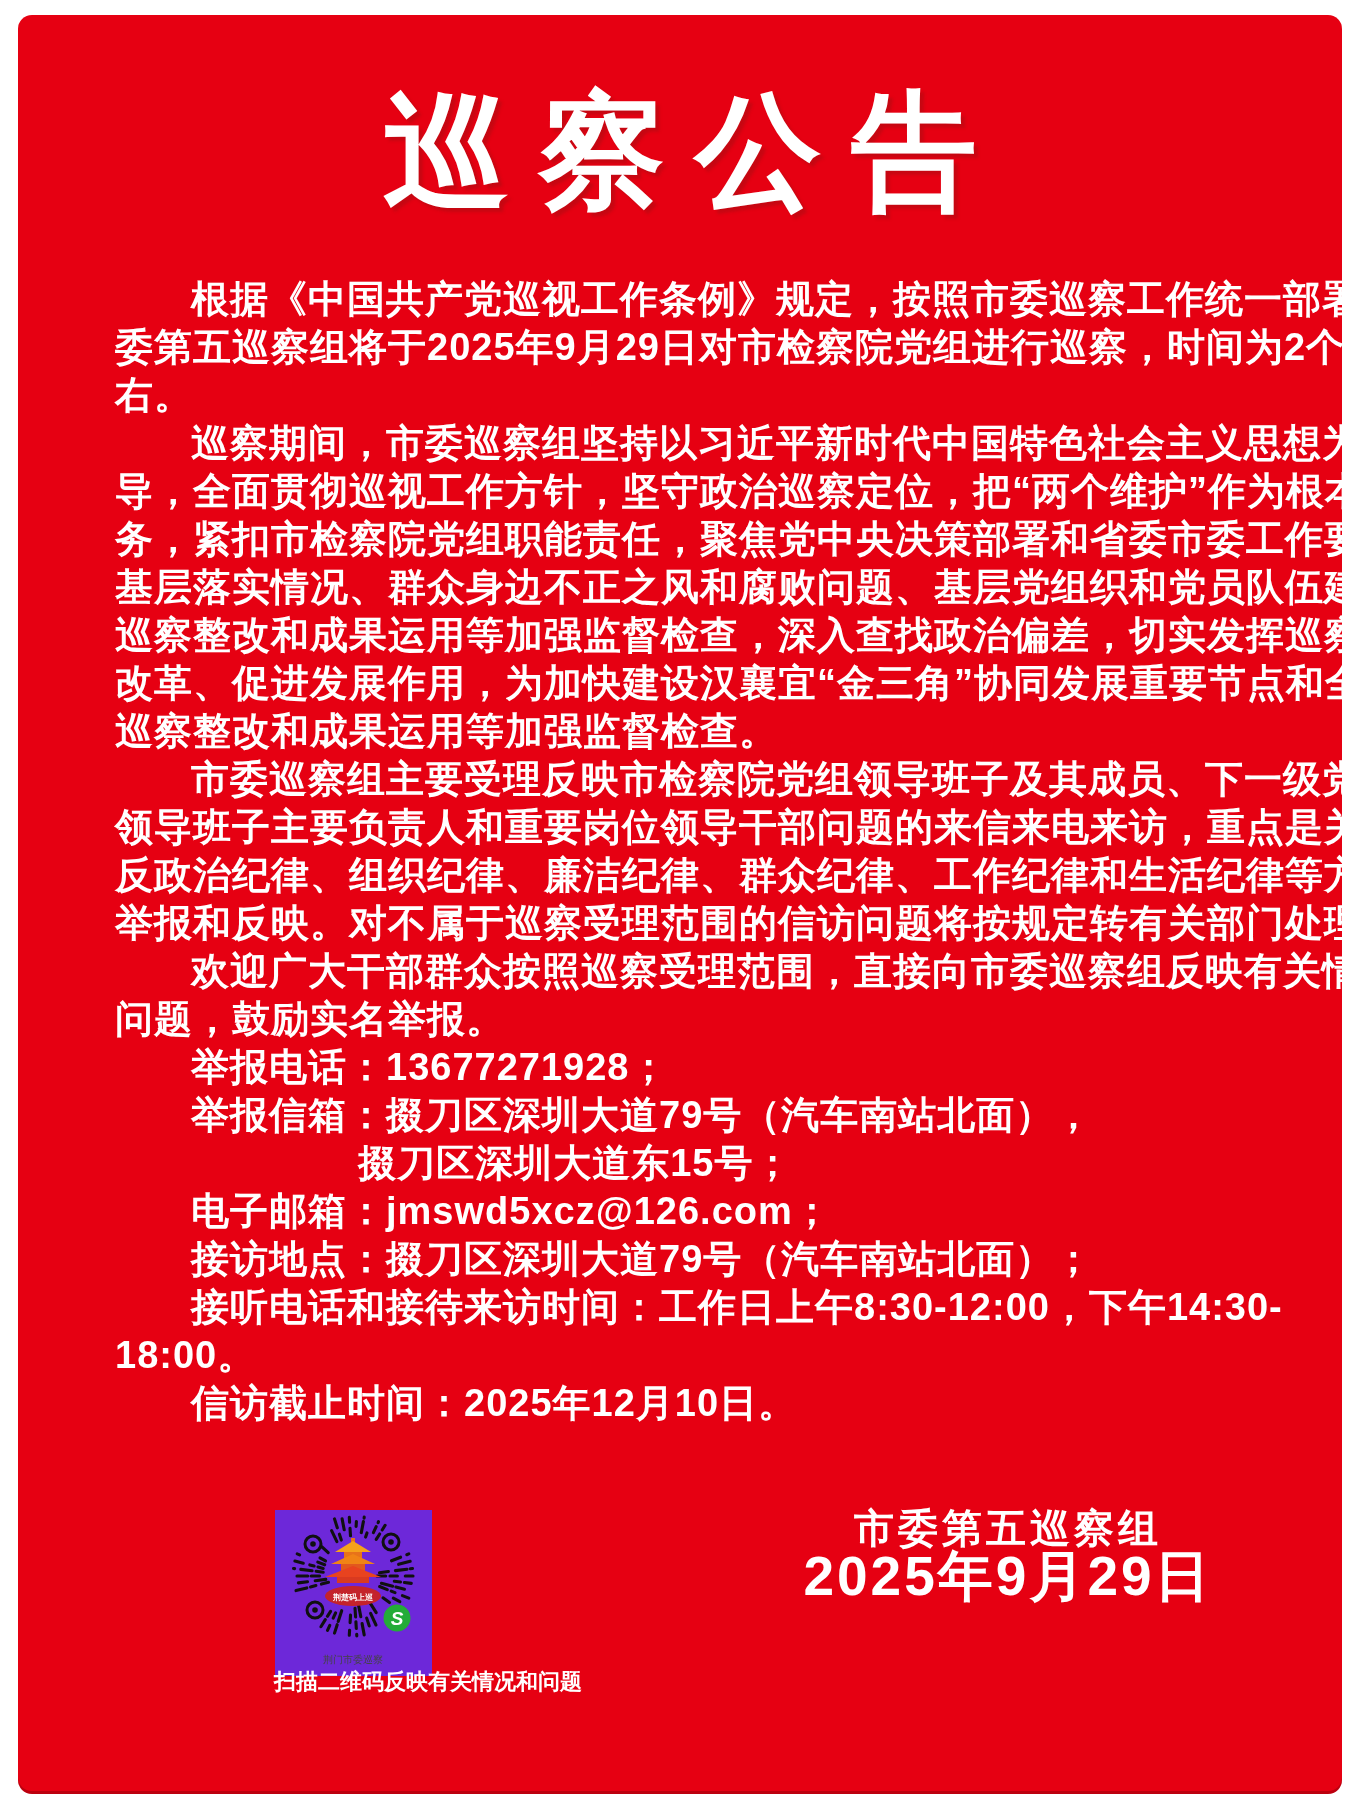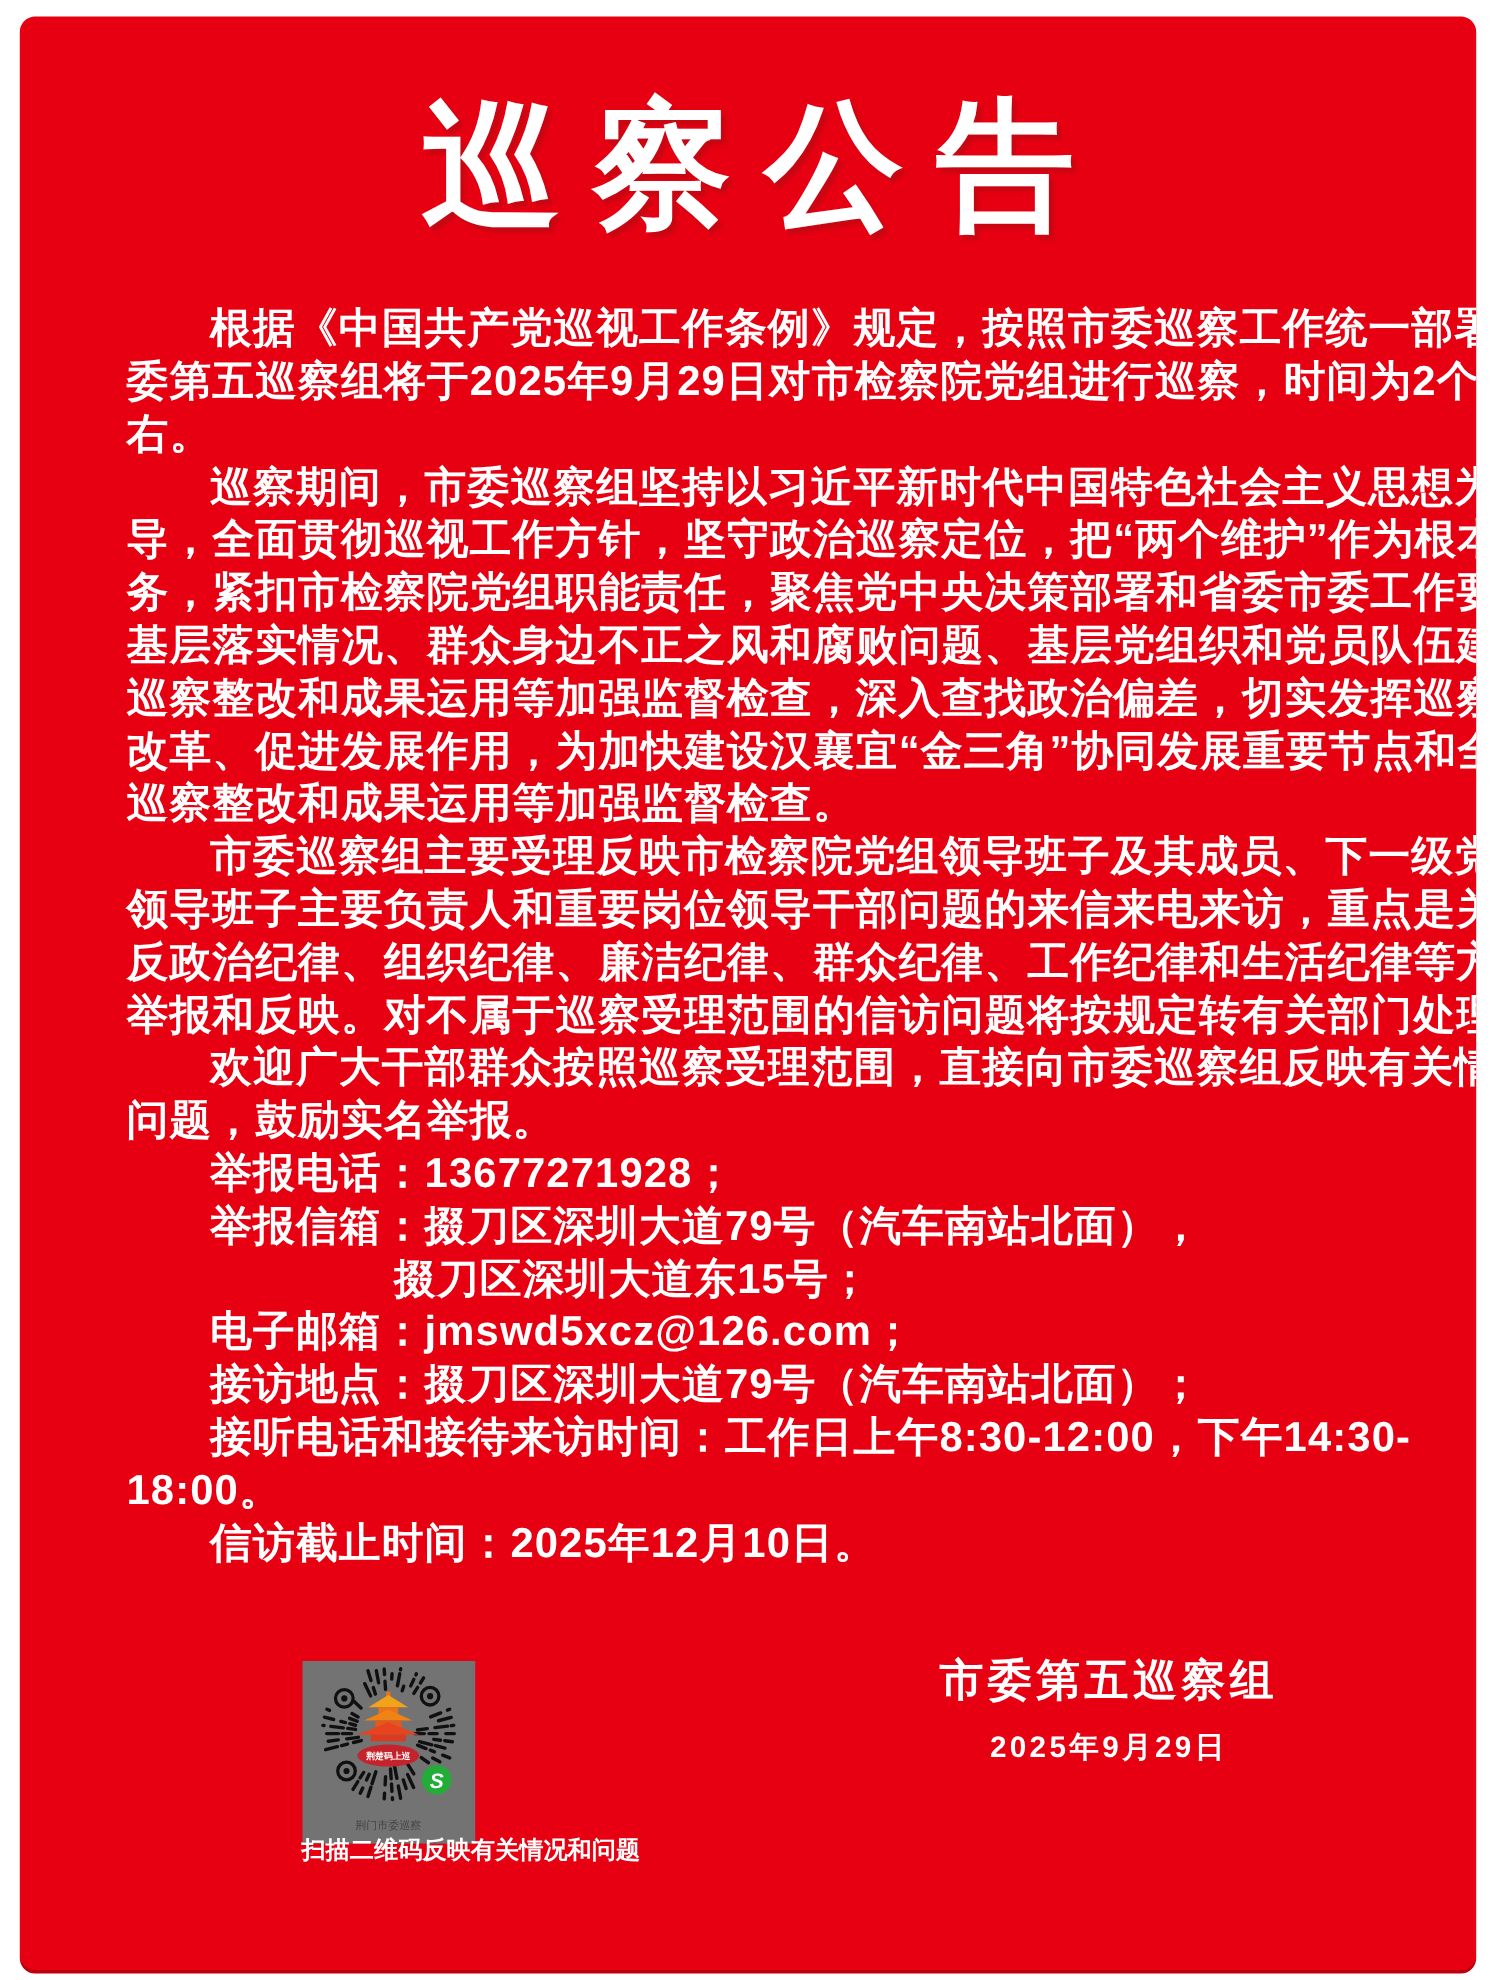--- a/index.html
+++ b/index.html
@@ -33,35 +33,35 @@
   .body-text{
     position:absolute;top:260px;left:97px;right:97px;
     font-size:38px;
     font-weight:bold;
     line-height:48px;
     letter-spacing:1px;
   }
   .body-text .line{white-space:nowrap;overflow:visible;}
   .qr-box{
     position:absolute;left:257px;top:1495px;width:157px;height:166px;
-    background:#737373;
+    background:#6d28d9;
   }
   .qr-box svg{display:block;width:157px;height:166px;}
   .qr-caption{
     position:absolute;left:130px;top:1652px;width:560px;
     text-align:center;
     font-size:22px;font-weight:bold;
     white-space:nowrap;
   }
   .signature{
     position:absolute;left:760px;top:1489px;width:460px;
     text-align:center;font-weight:bold;
   }
   .signature .org{font-size:40px;line-height:48px;letter-spacing:4px;white-space:nowrap;}
-  .signature .date{font-size:27px;line-height:48px;margin-top:12px;letter-spacing:3px;white-space:nowrap;}
+  .signature .date{font-size:55px;line-height:48px;margin-top:0;letter-spacing:3px;white-space:nowrap;}
 </style>
 </head>
 <body>
 
 <div class="page">
   <div class="poster">
 
     <div class="title">巡察公告</div>
 
     <div class="body-text">

